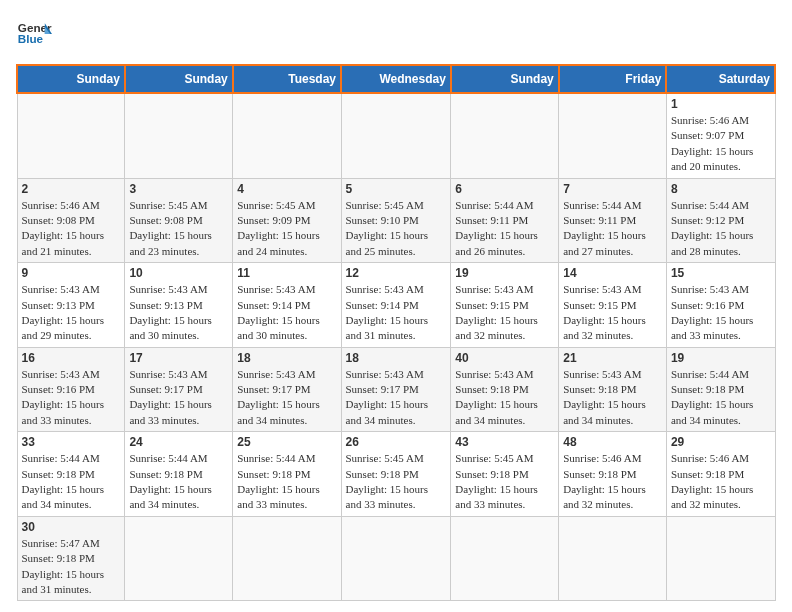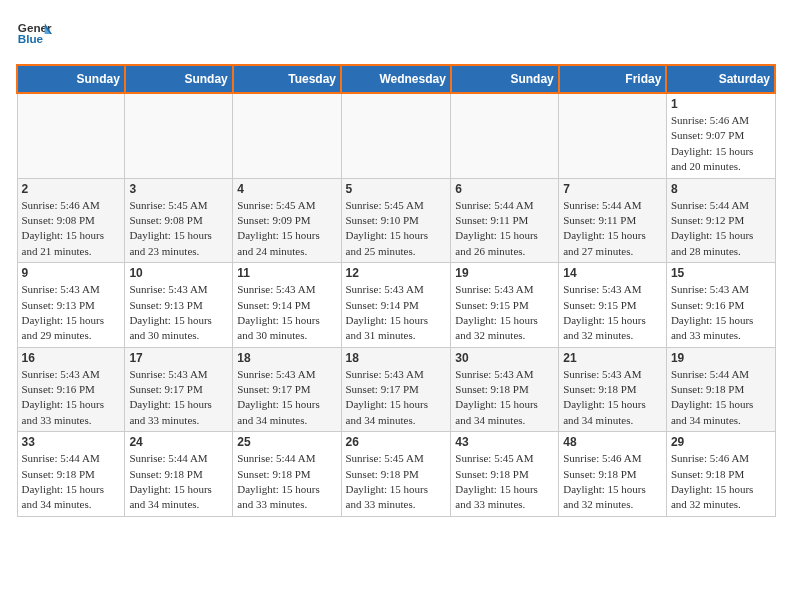--- a/index.html
+++ b/index.html
@@ -252,21 +252,21 @@
 and 34 minutes.</div>
           </td>
           <td>
             <div class="day-number">18</div>
             <div class="day-info">Sunrise: 5:43 AM
 Sunset: 9:17 PM
 Daylight: 15 hours
 and 34 minutes.</div>
           </td>
           <td>
-            <div class="day-number">30</div>
+            <div class="day-number">40</div>
             <div class="day-info">Sunrise: 5:43 AM
 Sunset: 9:18 PM
 Daylight: 15 hours
 and 34 minutes.</div>
           </td>
           <td>
             <div class="day-number">21</div>
             <div class="day-info">Sunrise: 5:43 AM
 Sunset: 9:18 PM
 Daylight: 15 hours
@@ -323,16 +323,31 @@
 Daylight: 15 hours
 and 32 minutes.</div>
           </td>
           <td>
             <div class="day-number">29</div>
             <div class="day-info">Sunrise: 5:46 AM
 Sunset: 9:18 PM
 Daylight: 15 hours
 and 32 minutes.</div>
           </td>
+        </tr>
+        <tr>
+          <td>
+            <div class="day-number">30</div>
+            <div class="day-info">Sunrise: 5:47 AM
+Sunset: 9:18 PM
+Daylight: 15 hours
+and 31 minutes.</div>
+          </td>
+          <td class="empty-cell"></td>
+          <td class="empty-cell"></td>
+          <td class="empty-cell"></td>
+          <td class="empty-cell"></td>
+          <td class="empty-cell"></td>
+          <td class="empty-cell"></td>
         </tr>
       </tbody>
   </table>
 </div>
 
 </body></html>

